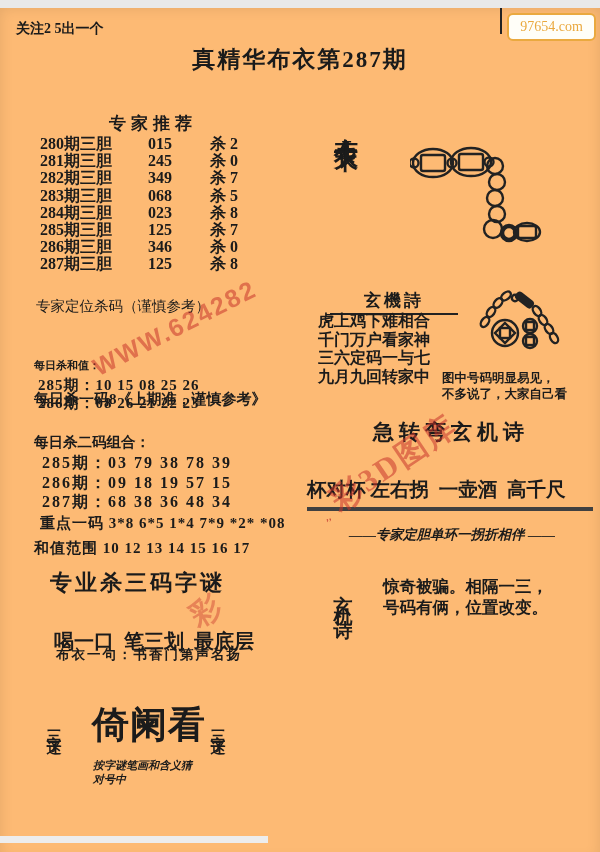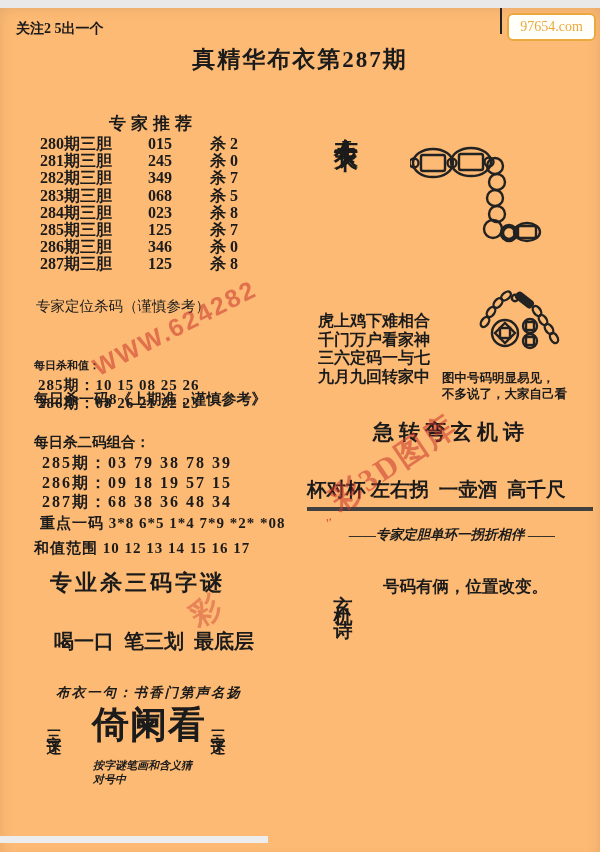--- a/index.html
+++ b/index.html
@@ -49,21 +49,21 @@
   .pic-note{left:442px;top:362px;font-size:12.5px;font-weight:700;line-height:16px;}
   .sharp-title{left:310px;top:410px;width:282px;text-align:center;font-size:21px;font-weight:700;letter-spacing:5px;}
   .sharp-line{left:307px;top:468px;width:286px;font-size:19.5px;font-weight:700;border-bottom:4px solid #404040;padding-bottom:4px;white-space:pre;}
   .sep-line{left:316px;top:518px;width:272px;text-align:center;font-size:13.5px;font-weight:700;font-style:italic;}
   .sep-mark{left:326px;top:508px;font-size:11px;color:#c53c33;transform:rotate(-15deg);}
   .bm-v{left:330px;top:572px;font-size:19px;font-weight:700;letter-spacing:12px;height:110px;}
   .bm-lines{left:383px;top:568px;font-size:16.5px;font-weight:700;line-height:21px;}
   
   .k3-title{left:50px;top:560px;font-size:22px;font-weight:700;letter-spacing:3px;}
   .k3-line{left:54px;top:620px;font-size:20px;font-weight:700;white-space:pre;}
-  .k3-buyi{left:56px;top:676px;font-size:13.5px;font-weight:700;font-style:italic;letter-spacing:2px;}
+  .k3-buyi{left:56px;top:638px;font-size:13.5px;font-weight:700;letter-spacing:2px;}
   .r3-left{left:44px;top:710px;font-size:15px;font-weight:700;letter-spacing:5px;height:70px;}
   .r3-right{left:208px;top:710px;font-size:15px;font-weight:700;letter-spacing:5px;height:70px;}
   .r3-callig{left:92px;top:692px;font-size:37px;font-weight:700;letter-spacing:1px;}
   .r3-note{left:93px;top:750px;font-size:11px;font-weight:700;font-style:italic;line-height:14px;}
   .bottom-smudge{left:0;top:828px;width:268px;height:7px;background:#ededed;}
   
   .wm{color:rgba(201,52,44,.55);font-weight:700;font-family:"Liberation Sans",sans-serif;pointer-events:none;}
   .wm1{left:88px;top:348px;font-size:25px;transform:rotate(-27deg);transform-origin:left top;letter-spacing:2px;}
   .wm2{left:322px;top:478px;font-size:31px;transform:rotate(-34deg);transform-origin:left top;letter-spacing:3px;font-family:"Liberation Serif",serif;}
   .wm3{left:182px;top:594px;font-size:30px;transform:rotate(-32deg);transform-origin:left top;opacity:.75;font-family:"Liberation Serif",serif;}
@@ -157,20 +157,21 @@
       <circle class="sk" cx="87" cy="40" r="8"></circle>
       <circle class="sk" cx="85" cy="56" r="8"></circle>
       <circle class="sk" cx="87" cy="72" r="8"></circle>
       <circle class="sk" cx="83" cy="87" r="9"></circle>
       <circle class="sk" style="stroke-width:4.5" cx="99" cy="91" r="7"></circle>
       <ellipse class="sk" cx="117" cy="90" rx="13" ry="9"></ellipse>
       <rect class="sk" x="108" y="84" width="18" height="12" rx="2"></rect>
     </svg>
   </div>
 
+  <div class="abs mystery-title">玄機詩</div>
   <div class="abs mystery-lines">
     <div>虎上鸡下难相合</div>
     <div>千门万户看家神</div>
     <div>三六定码一与七</div>
     <div>九月九回转家中</div>
   </div>
 
   <div class="abs" style="left:474px;top:281px;">
     <svg width="88" height="72" viewBox="0 0 88 72">
       <ellipse class="sk" cx="11" cy="33" rx="5.5" ry="3.5" transform="rotate(-55 11 33)"></ellipse>
@@ -202,20 +203,21 @@
   <div class="abs sharp-line">杯对杯 左右拐  一壶酒  高千尺</div>
   <div class="abs sep-mark">’’</div>
   <div class="abs sep-line">——专家定胆单环一拐折相伴 ——</div>
 
   <div class="abs k3-title">专业杀三码字谜</div>
   <div class="abs k3-line">喝一口  笔三划  最底层</div>
   <div class="abs k3-buyi">布衣一句：书香门第声名扬</div>
 
   <div class="abs bm-v v">玄机诗</div>
   <div class="abs bm-lines">
+    <div>惊奇被骗。相隔一三，</div>
     <div>号码有俩，位置改变。</div>
   </div>
 
   <div class="abs r3-left v">三字迷</div>
   <div class="abs r3-callig">倚阑看</div>
   <div class="abs r3-right v">三字迷</div>
   <div class="abs r3-note">
     <div>按字谜笔画和含义猜</div>
     <div>对号中</div>
   </div>

